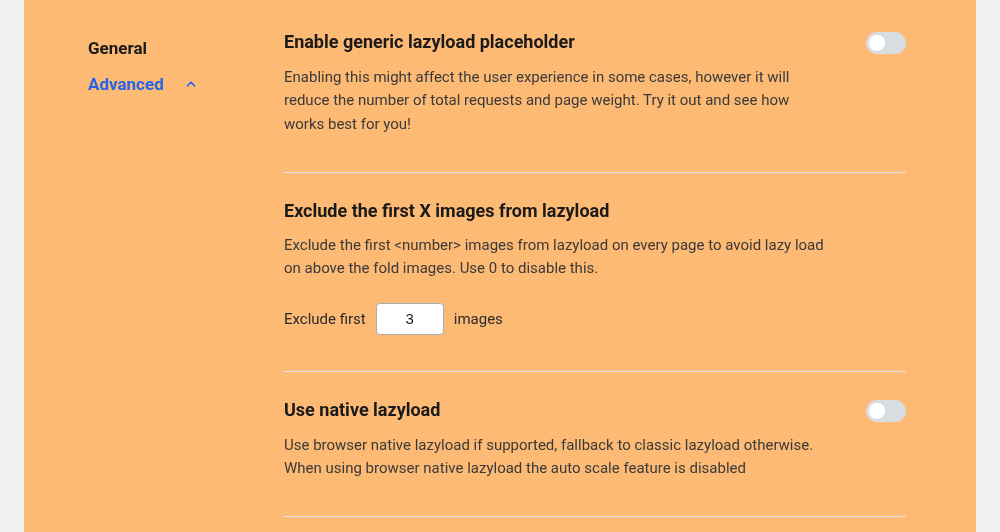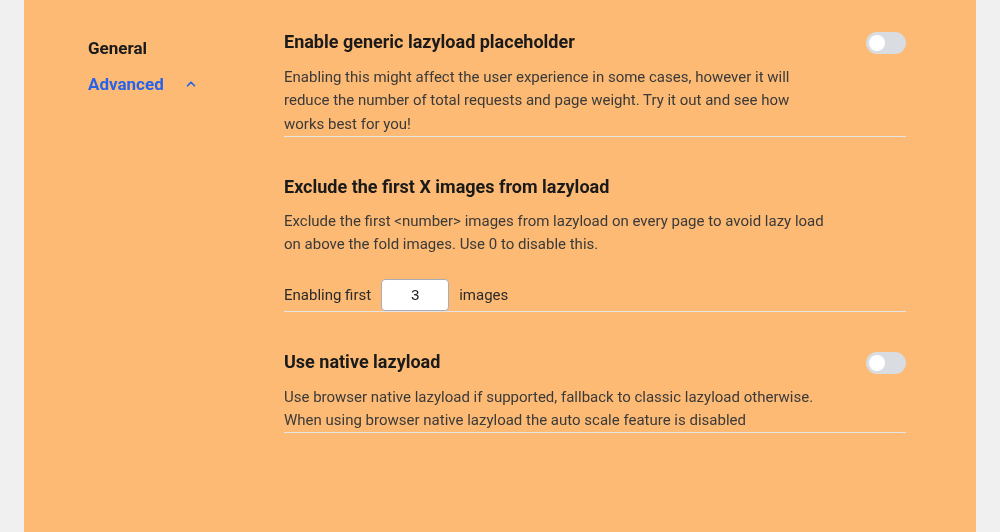--- a/index.html
+++ b/index.html
@@ -52,22 +52,23 @@
     }
     .subnav-item.selected {
       background: #eef2fb;
       border: 1px solid #c9d6ee;
     }
     .content {
       flex: 1;
       padding: 10px 70px 0 30px;
     }
     .section {
+      padding-bottom: 36px;
       border-bottom: 1px solid #e5e5e5;
-      margin-bottom: 38px;
+      margin-bottom: 26px;
     }
     .section-header {
       display: flex;
       align-items: flex-start;
       justify-content: space-between;
       gap: 20px;
       margin-bottom: 12px;
     }
     .section-title {
       font-size: 18px;
@@ -145,21 +146,21 @@
       </div>
       <p class="section-desc">Enabling this might affect the user experience in some cases, however it will reduce the number of total requests and page weight. Try it out and see how works best for you!</p>
     </section>
 
     <section class="section">
       <div class="section-header">
         <h3 class="section-title">Exclude the first X images from lazyload</h3>
       </div>
       <p class="section-desc">Exclude the first &lt;number&gt; images from lazyload on every page to avoid lazy load on above the fold images. Use 0 to disable this.</p>
       <div class="exclude-row">
-        <span>Enabling first</span>
+        <span>Exclude first</span>
         <input class="exclude-input" type="text" value="3" style="">
         <span>images</span>
       </div>
     </section>
 
     <section class="section">
       <div class="section-header">
         <h3 class="section-title">Use native lazyload</h3>
         <div class="toggle">
           <div class="toggle-knob"></div>

